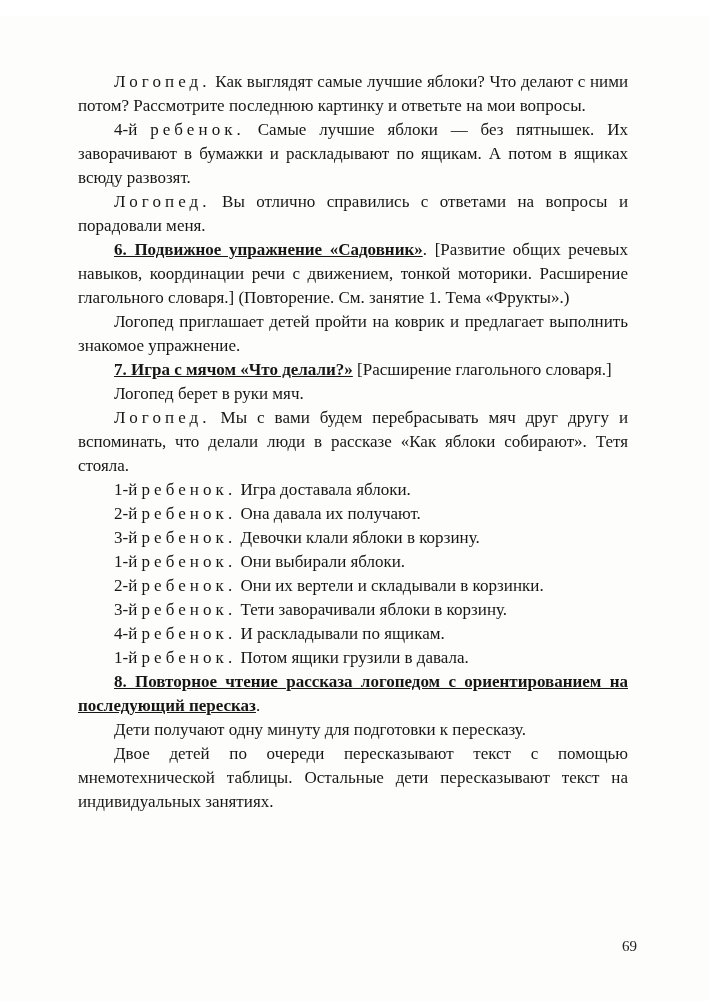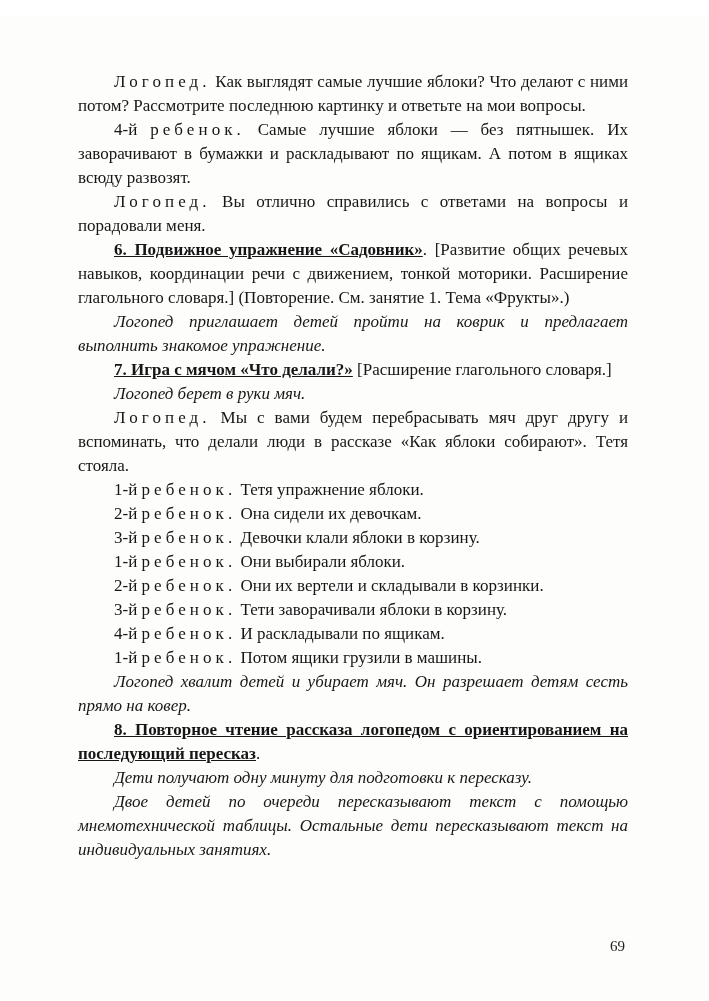--- a/index.html
+++ b/index.html
@@ -25,52 +25,51 @@
     width: 550px;
   }
   .text-block p {
     margin: 0;
     font-size: 17px;
     line-height: 24px;
     text-indent: 36px;
     text-align: justify;
     text-align-last: left;
   }
-  .text-block p.italic { font-style: italic; }
+  .text-block p.italic { }
   .spaced { letter-spacing: 0.24em; }
   .bold { font-weight: bold; text-decoration: underline; }
   .page-number {
     position: absolute;
     top: 920px;
-    right: 84px;
+    right: 72px;
     font-size: 15px;
     line-height: 20px;
     color: #222222;
   }
 </style>
 </head>
 <body>
 
 <div class="page">
   <div class="text-block">
       <p><span class="spaced">Логопед.</span><span> Как выглядят самые лучшие яблоки? Что делают с ними потом? Рассмотрите последнюю картинку и ответьте на мои вопросы.</span></p>
       <p><span>4-й </span><span class="spaced">ребенок.</span><span> Самые лучшие яблоки — без пятнышек. Их заворачивают в бумажки и раскладывают по ящикам. А потом в ящиках всюду развозят.</span></p>
       <p><span class="spaced">Логопед.</span><span> Вы отлично справились с ответами на вопросы и порадовали меня.</span></p>
       <p><span class="bold">6. Подвижное упражнение «Садовник»</span><span>. [Развитие общих речевых навыков, координации речи с движением, тонкой моторики. Расширение глагольного словаря.] (Повторение. См. занятие 1. Тема «Фрукты».)</span></p>
       <p class="italic"><span>Логопед приглашает детей пройти на коврик и предлагает выполнить знакомое упражнение.</span></p>
       <p><span class="bold">7. Игра с мячом «Что делали?»</span><span> [Расширение глагольного словаря.]</span></p>
       <p class="italic"><span>Логопед берет в руки мяч.</span></p>
       <p><span class="spaced">Логопед.</span><span> Мы с вами будем перебрасывать мяч друг другу и вспоминать, что делали люди в рассказе «Как яблоки собирают». Тетя стояла.</span></p>
-      <p><span>1-й </span><span class="spaced">ребенок.</span><span> Тетя упражнение яблоки.</span></p>
-      <p><span>2-й </span><span class="spaced">ребенок.</span><span> Она сидели их девочкам.</span></p>
+      <p><span>1-й </span><span class="spaced">ребенок.</span><span> Игра доставала яблоки.</span></p>
+      <p><span>2-й </span><span class="spaced">ребенок.</span><span> Она давала их получают.</span></p>
       <p><span>3-й </span><span class="spaced">ребенок.</span><span> Девочки клали яблоки в корзину.</span></p>
       <p><span>1-й </span><span class="spaced">ребенок.</span><span> Они выбирали яблоки.</span></p>
       <p><span>2-й </span><span class="spaced">ребенок.</span><span> Они их вертели и складывали в корзинки.</span></p>
       <p><span>3-й </span><span class="spaced">ребенок.</span><span> Тети заворачивали яблоки в корзину.</span></p>
       <p><span>4-й </span><span class="spaced">ребенок.</span><span> И раскладывали по ящикам.</span></p>
-      <p><span>1-й </span><span class="spaced">ребенок.</span><span> Потом ящики грузили в машины.</span></p>
-      <p class="italic"><span>Логопед хвалит детей и убирает мяч. Он разрешает детям сесть прямо на ковер.</span></p>
+      <p><span>1-й </span><span class="spaced">ребенок.</span><span> Потом ящики грузили в давала.</span></p>
       <p><span class="bold">8. Повторное чтение рассказа логопедом с ориентированием на последующий пересказ</span><span>.</span></p>
       <p class="italic"><span>Дети получают одну минуту для подготовки к пересказу.</span></p>
       <p class="italic"><span>Двое детей по очереди пересказывают текст с помощью мнемотехнической таблицы. Остальные дети пересказывают текст на индивидуальных занятиях.</span></p>
     </div>
   <div class="page-number">69</div>
 </div>
 
 </body></html>

